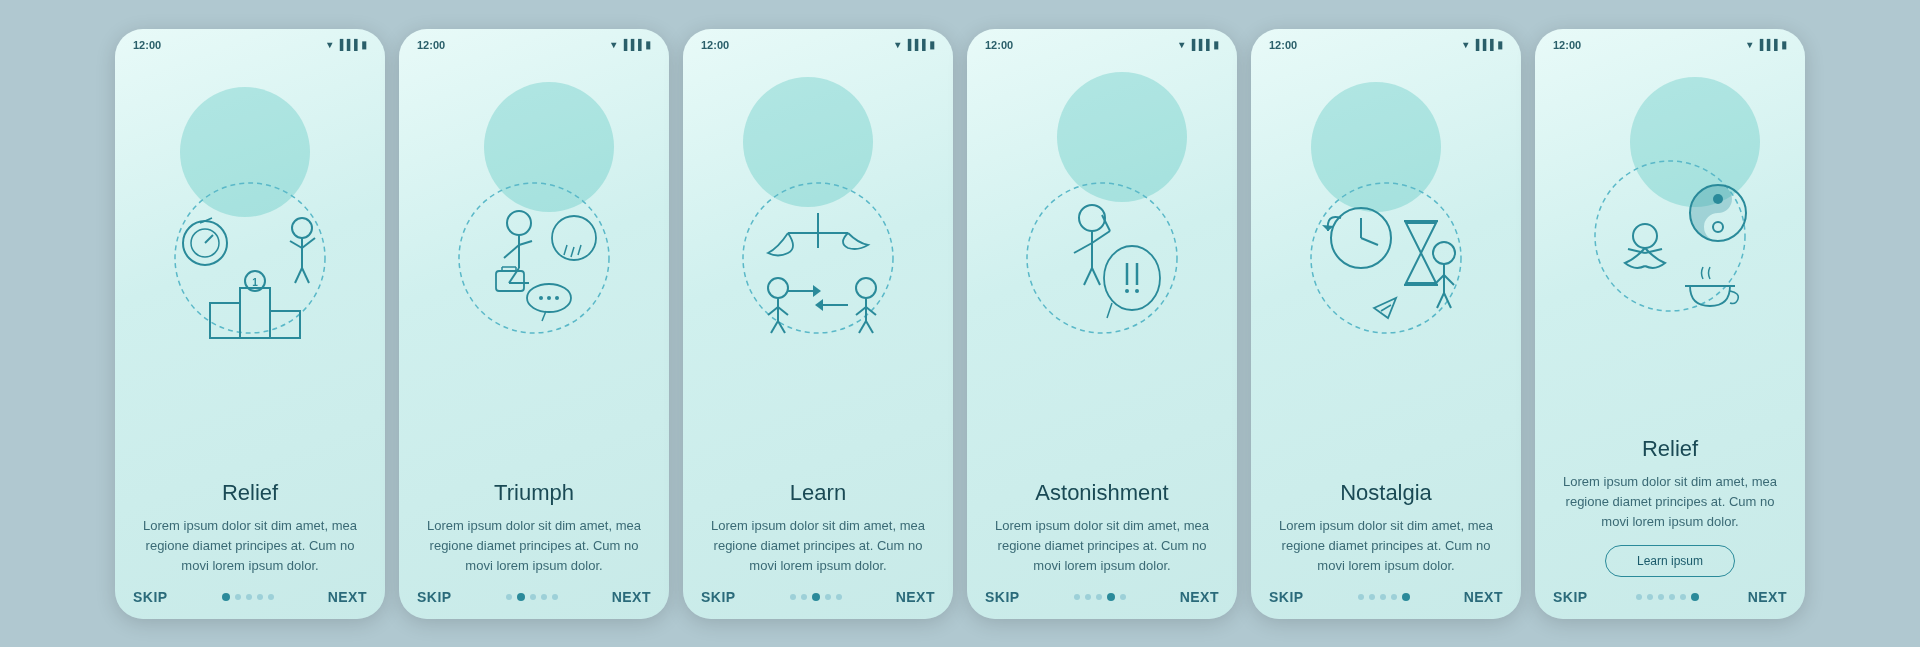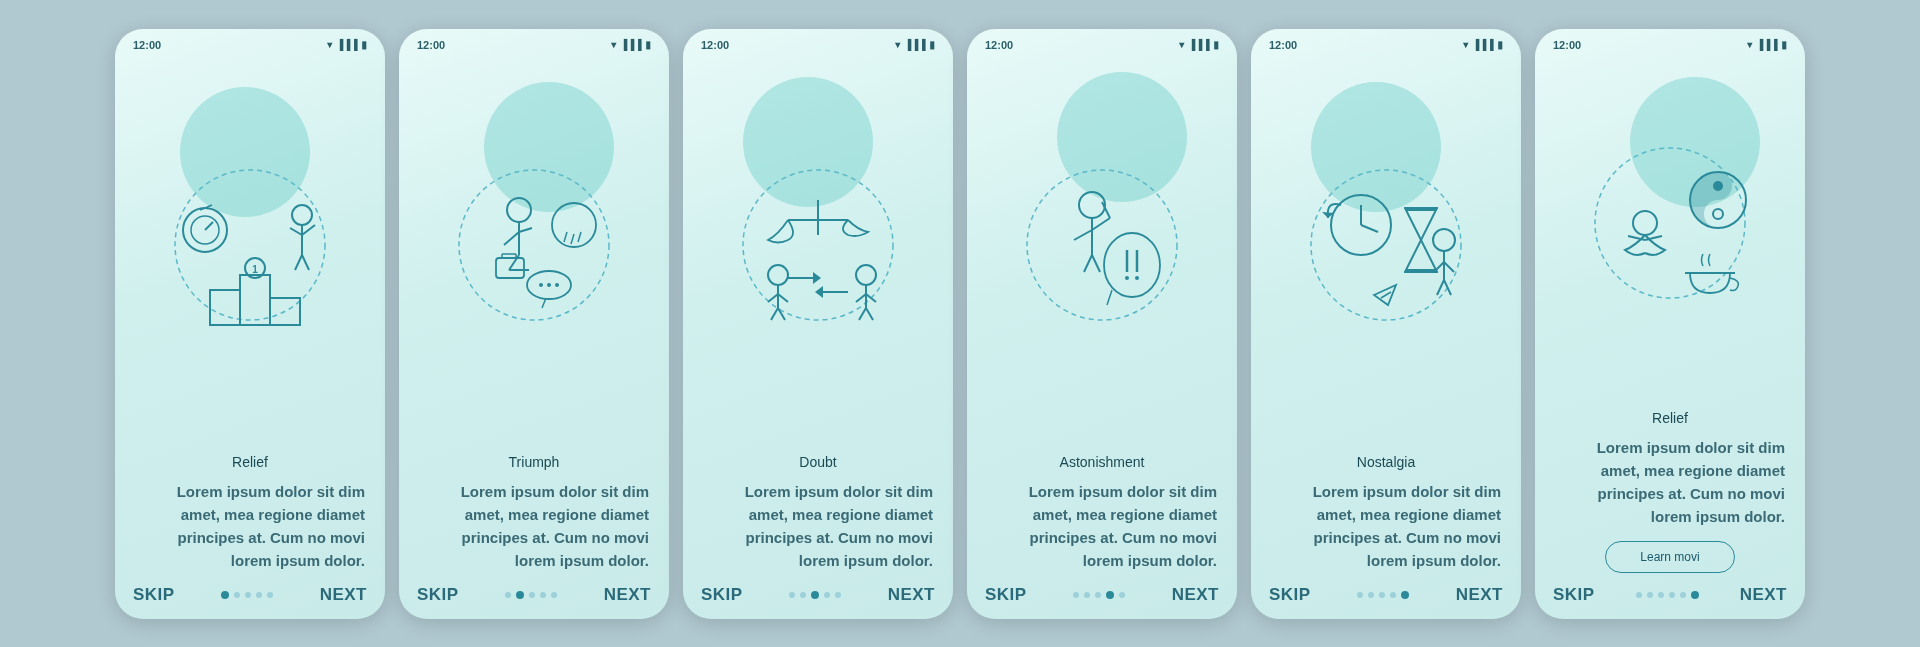--- a/index.html
+++ b/index.html
@@ -77,33 +77,32 @@
       height: 200px;
       position: relative;
       z-index: 2;
     }
 
     .content-area {
       padding: 10px 20px 0;
     }
 
     .screen-title {
-      font-size: 14px;
+      font-size: 22px;
       font-weight: 500;
       color: #1a4a55;
       margin-bottom: 10px;
       text-align: center;
     }
 
     .screen-body {
-      font-size: 15px;
+      font-size: 13px;
       color: #3a6a75;
       line-height: 1.55;
-      text-align: right;
-      font-weight: bold;
+      text-align: center;
     }
 
     .learn-more-btn {
       display: block;
       margin: 12px auto 0;
       padding: 8px 28px;
       border: 1.5px solid #2a8a9a;
       border-radius: 20px;
       background: transparent;
       color: #1a5a6a;
@@ -114,21 +113,21 @@
     }
 
     .nav-bar {
       display: flex;
       justify-content: space-between;
       align-items: center;
       padding: 12px 18px 14px;
     }
 
     .nav-skip, .nav-next {
-      font-size: 17px;
+      font-size: 14px;
       font-weight: 600;
       color: #2a6a7a;
       letter-spacing: 0.5px;
     }
 
     .dots {
       display: flex;
       gap: 5px;
       align-items: center;
     }
@@ -303,21 +302,21 @@
 
         <circle cx="148" cy="125" r="10" fill="none" stroke="#2a8a9a" stroke-width="2"></circle>
         <line x1="148" y1="135" x2="148" y2="158" stroke="#2a8a9a" stroke-width="2"></line>
         <line x1="148" y1="144" x2="138" y2="152" stroke="#2a8a9a" stroke-width="2"></line>
         <line x1="148" y1="144" x2="158" y2="152" stroke="#2a8a9a" stroke-width="2"></line>
         <line x1="148" y1="158" x2="141" y2="170" stroke="#2a8a9a" stroke-width="2"></line>
         <line x1="148" y1="158" x2="155" y2="170" stroke="#2a8a9a" stroke-width="2"></line>
       </svg>
     </div>
     <div class="content-area">
-      <div class="screen-title">Doubt</div>
+      <div class="screen-title">Learn</div>
       <div class="screen-body">Lorem ipsum dolor sit dim amet, mea regione diamet principes at. Cum no movi lorem ipsum dolor.</div>
     </div>
     <div class="nav-bar">
       <span class="nav-skip">SKIP</span>
       <div class="dots">
         <div class="dot"></div>
         <div class="dot"></div>
         <div class="dot active"></div>
         <div class="dot"></div>
         <div class="dot"></div>
@@ -460,21 +459,21 @@
         <line x1="115" y1="145" x2="165" y2="145" stroke="#2a8a9a" stroke-width="1.8"></line>
         <path d="M160,150 Q170,152 168,158 Q166,164 160,162" fill="none" stroke="#2a8a9a" stroke-width="1.5"></path>
 
         <path d="M133,138 Q130,132 133,126" fill="none" stroke="#2a8a9a" stroke-width="1.5"></path>
         <path d="M140,138 Q137,132 140,126" fill="none" stroke="#2a8a9a" stroke-width="1.5"></path>
       </svg>
     </div>
     <div class="content-area">
       <div class="screen-title">Relief</div>
       <div class="screen-body">Lorem ipsum dolor sit dim amet, mea regione diamet principes at. Cum no movi lorem ipsum dolor.</div>
-      <button class="learn-more-btn">Learn movi</button>
+      <button class="learn-more-btn">Learn ipsum</button>
     </div>
     <div class="nav-bar">
       <span class="nav-skip">SKIP</span>
       <div class="dots">
         <div class="dot"></div>
         <div class="dot"></div>
         <div class="dot"></div>
         <div class="dot"></div>
         <div class="dot"></div>
         <div class="dot active"></div>

